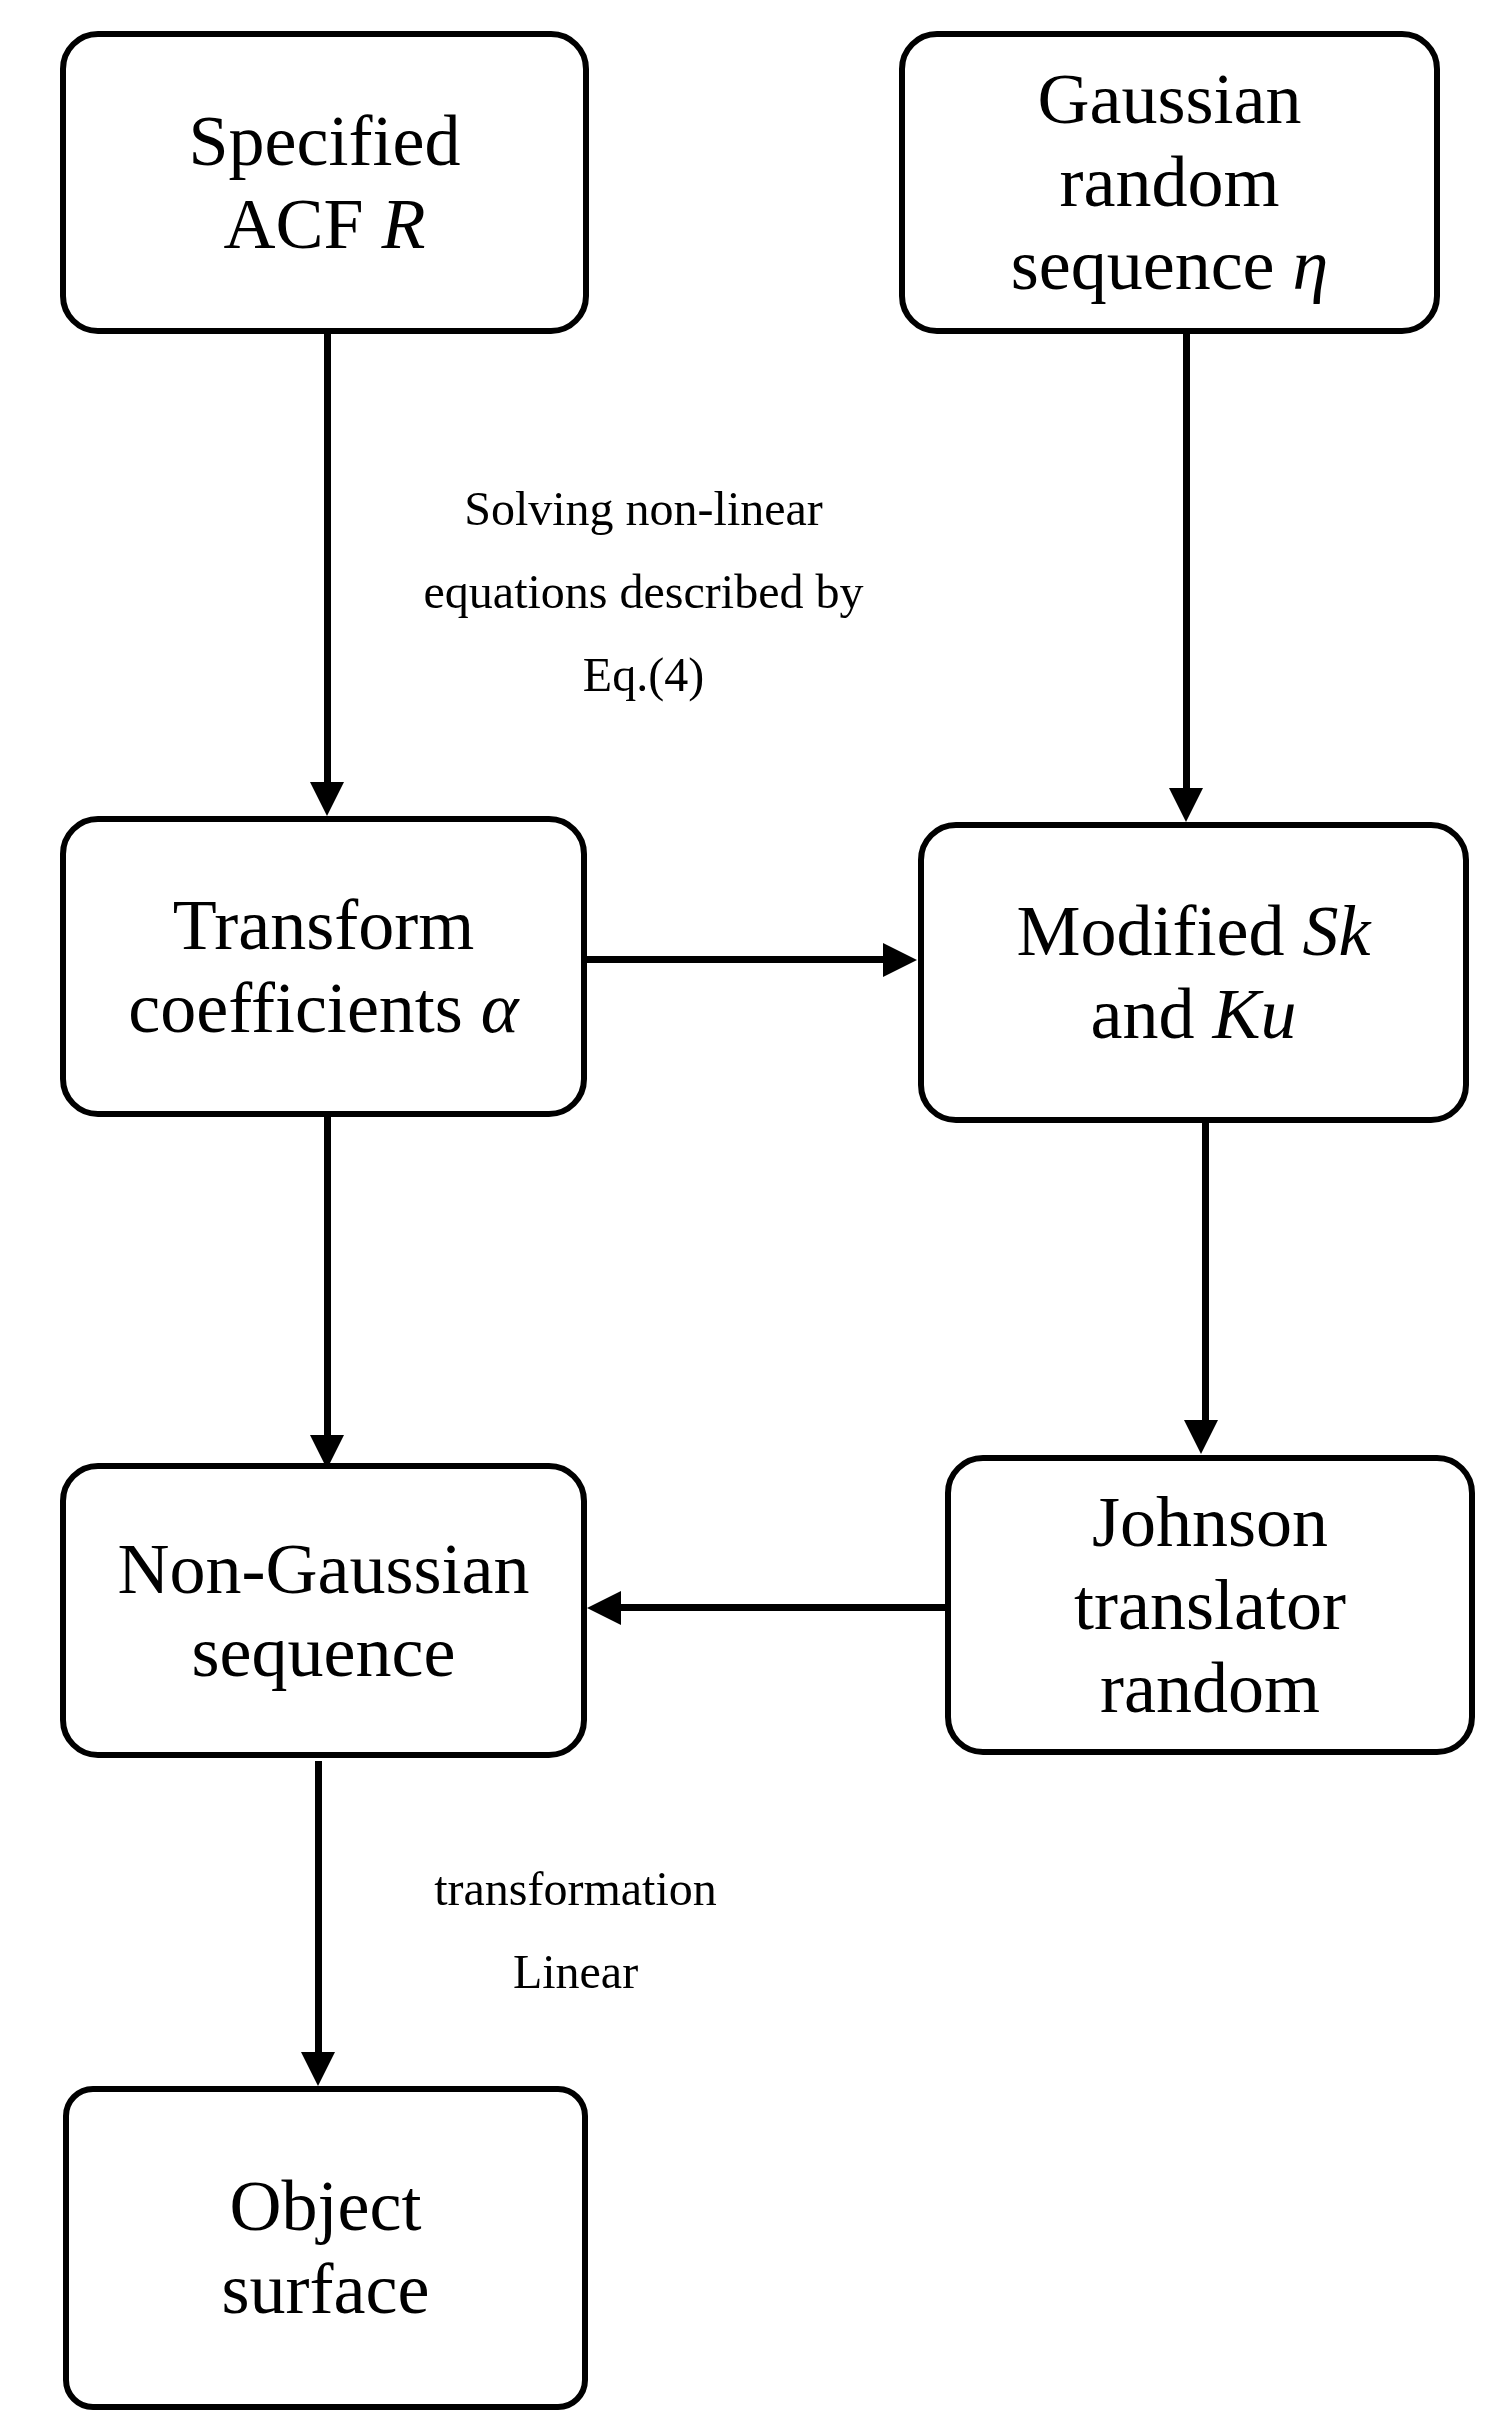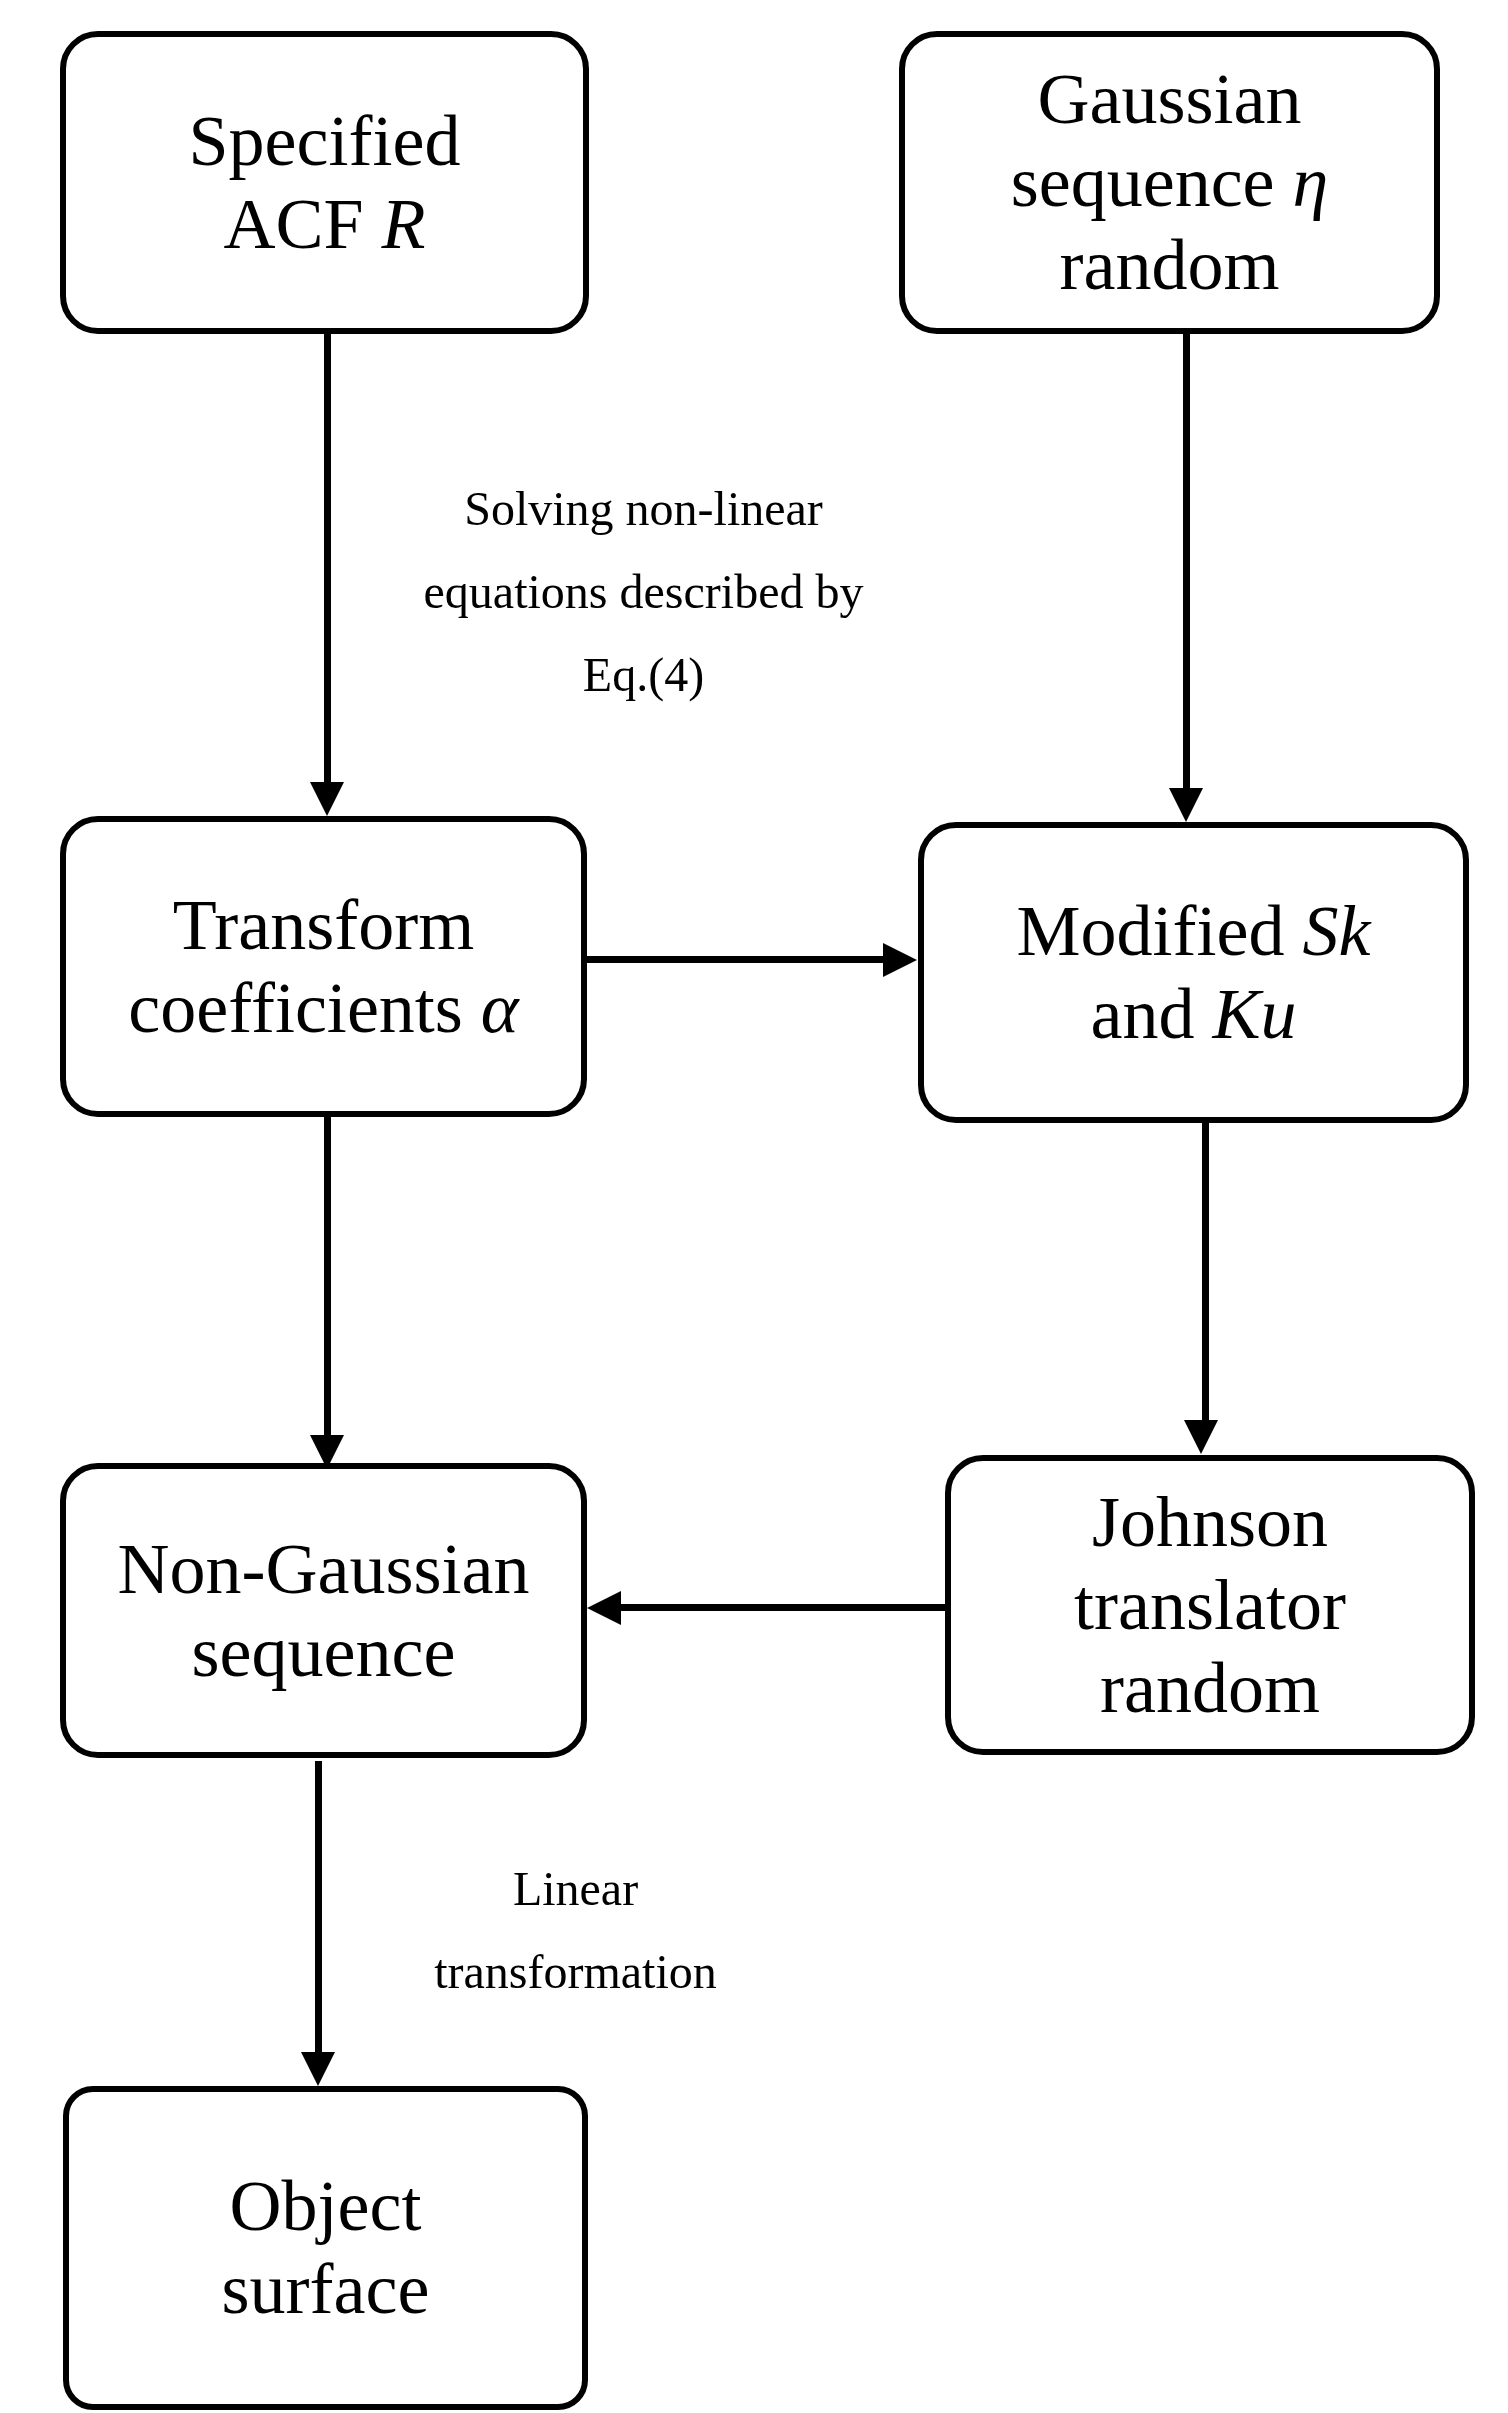--- a/index.html
+++ b/index.html
@@ -67,22 +67,22 @@
   <div class="node" id="n-specified">
     <div class="node-text">
       <div><span>Specified</span></div>
       <div><span>ACF </span><span class="it">R</span></div>
     </div>
   </div>
 
   <div class="node" id="n-gaussian">
     <div class="node-text">
       <div><span>Gaussian</span></div>
+      <div><span>random</span></div>
       <div><span>sequence </span><span class="it">η</span></div>
-      <div><span>random</span></div>
     </div>
   </div>
 
   <div class="vline" id="a1-line"></div>
   <div class="head head-down" id="a1-head"></div>
   <div class="edge-label" id="label-eq4">
     <div>Solving non-linear</div>
     <div>equations described by</div>
     <div>Eq.(4)</div>
   </div>
@@ -127,22 +127,22 @@
       <div><span>random</span></div>
     </div>
   </div>
 
   <div class="head head-left" id="a5-head"></div>
   <div class="hline" id="a5-line"></div>
 
   <div class="vline" id="a6-line"></div>
   <div class="head head-down" id="a6-head"></div>
   <div class="edge-label" id="label-linear">
+    <div>transformation</div>
     <div>Linear</div>
-    <div>transformation</div>
   </div>
 
   <div class="node" id="n-object">
     <div class="node-text">
       <div><span>Object</span></div>
       <div><span>surface</span></div>
     </div>
   </div>
 
 </div>

